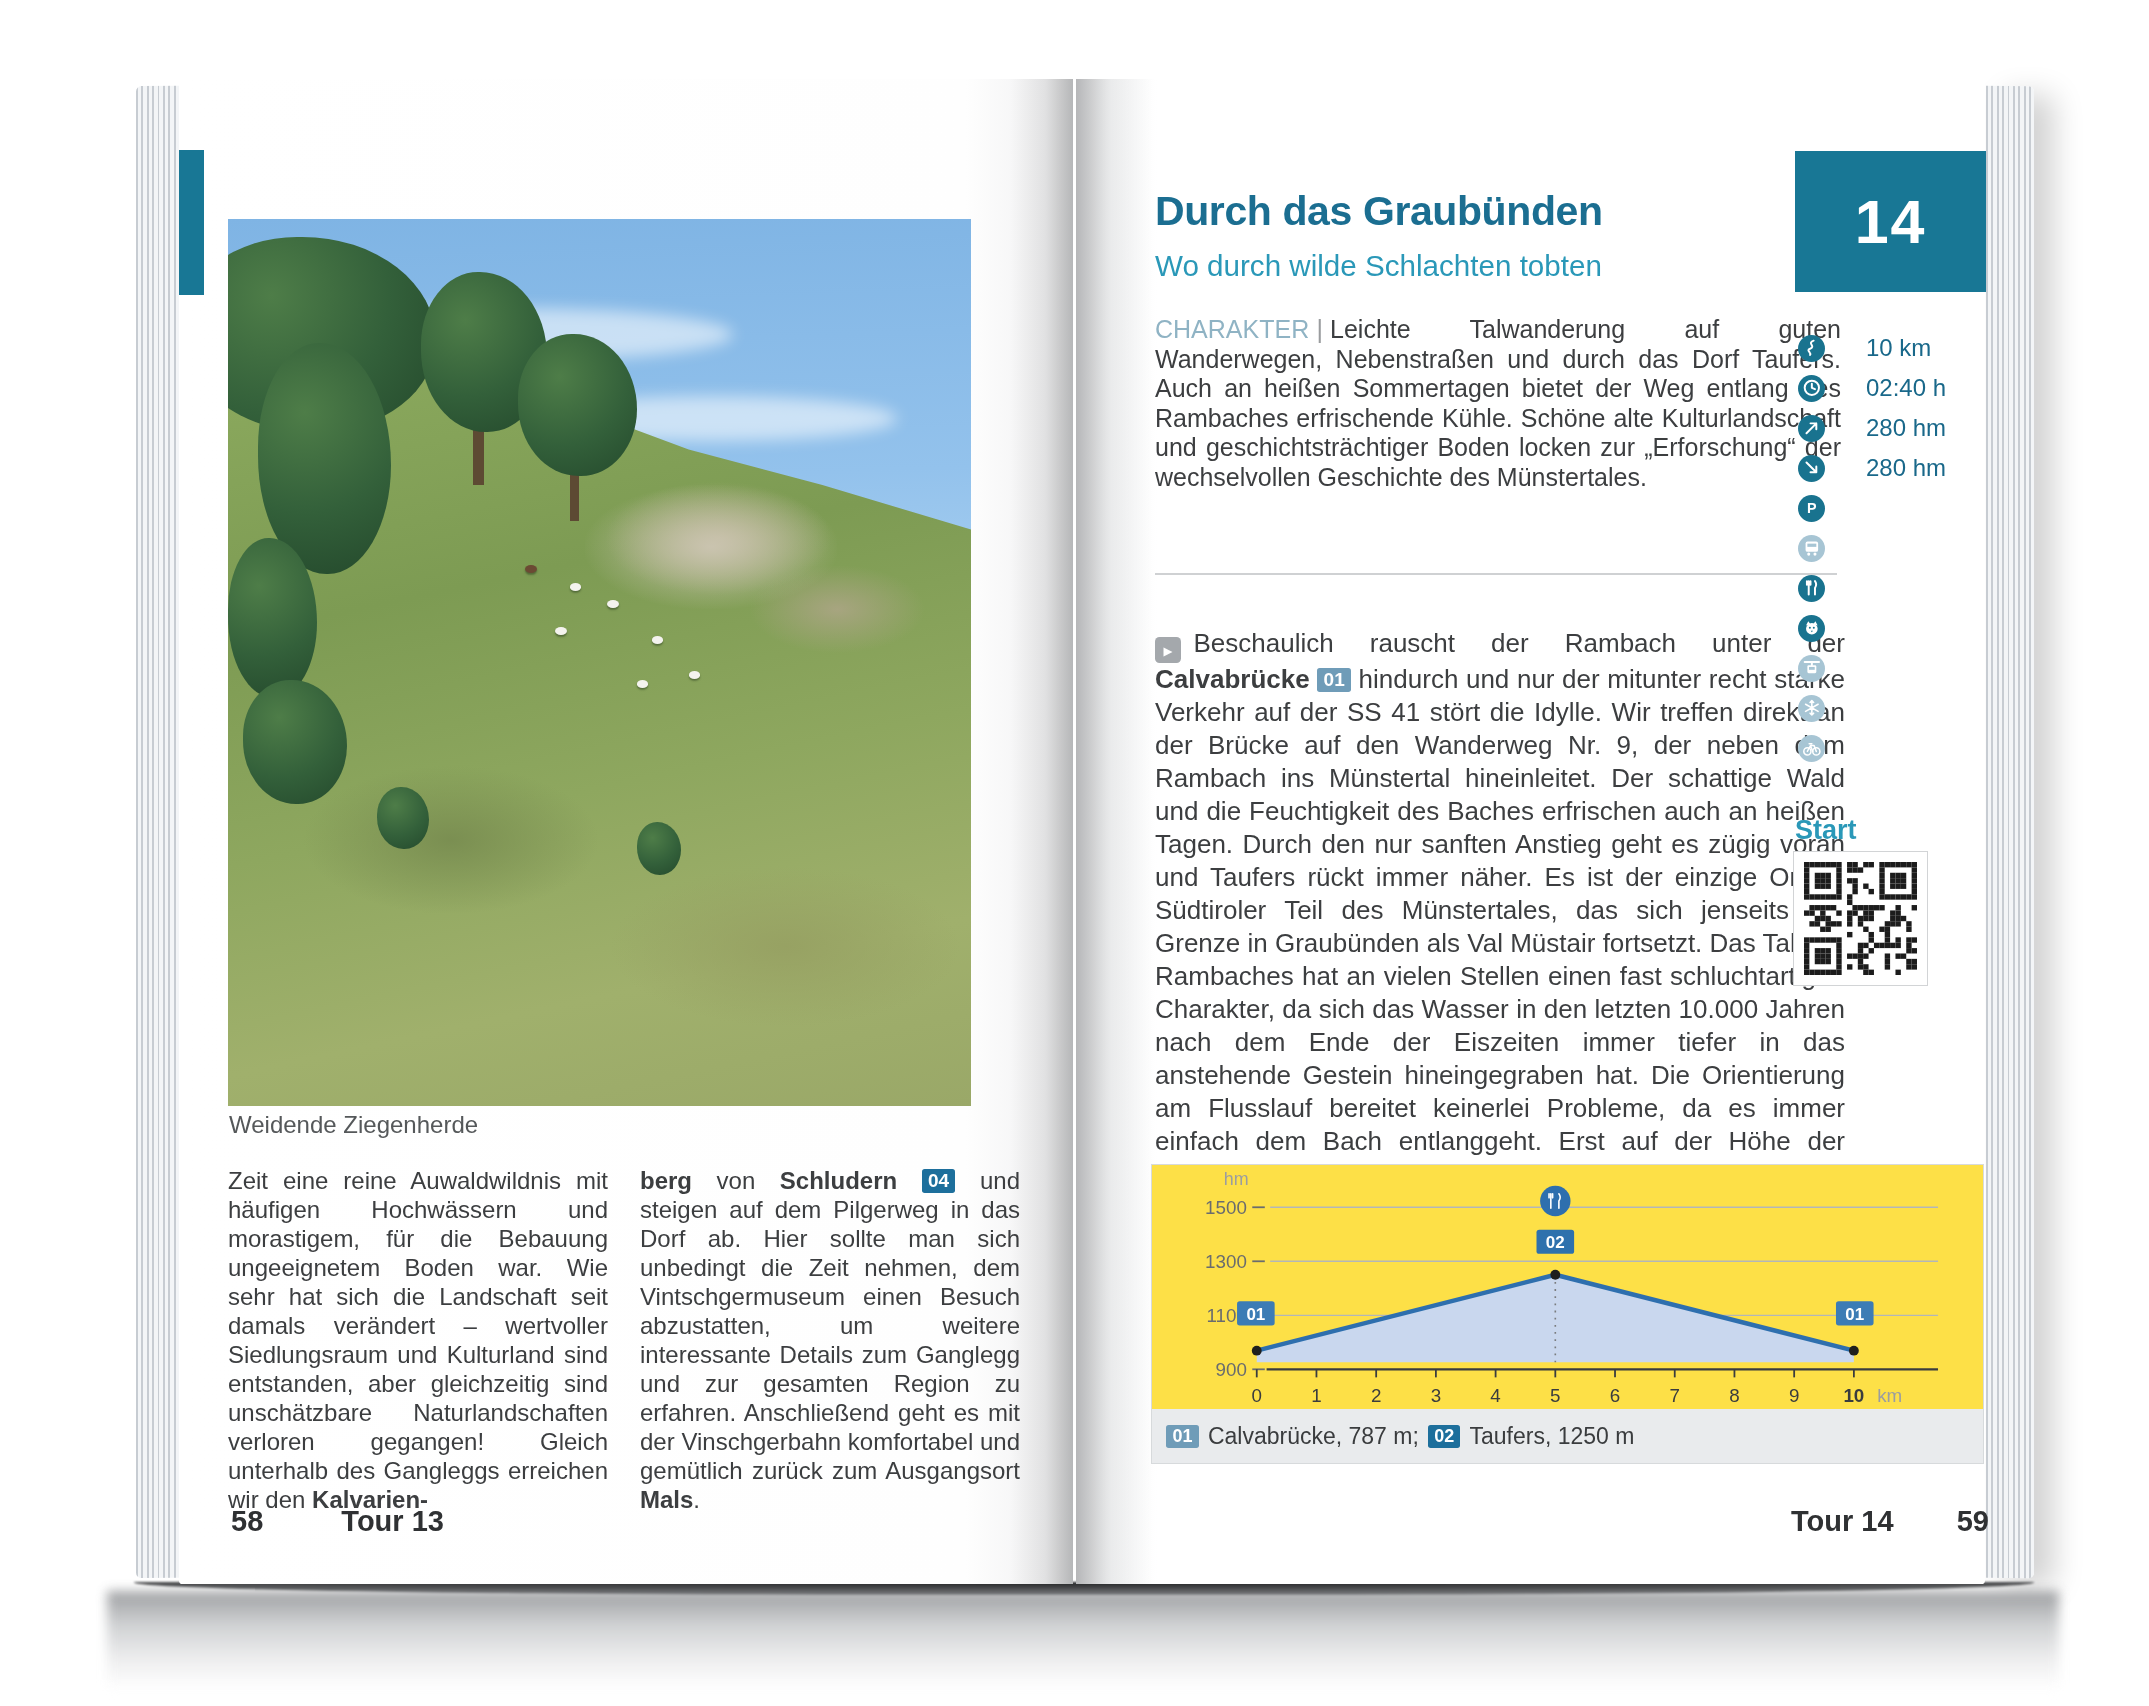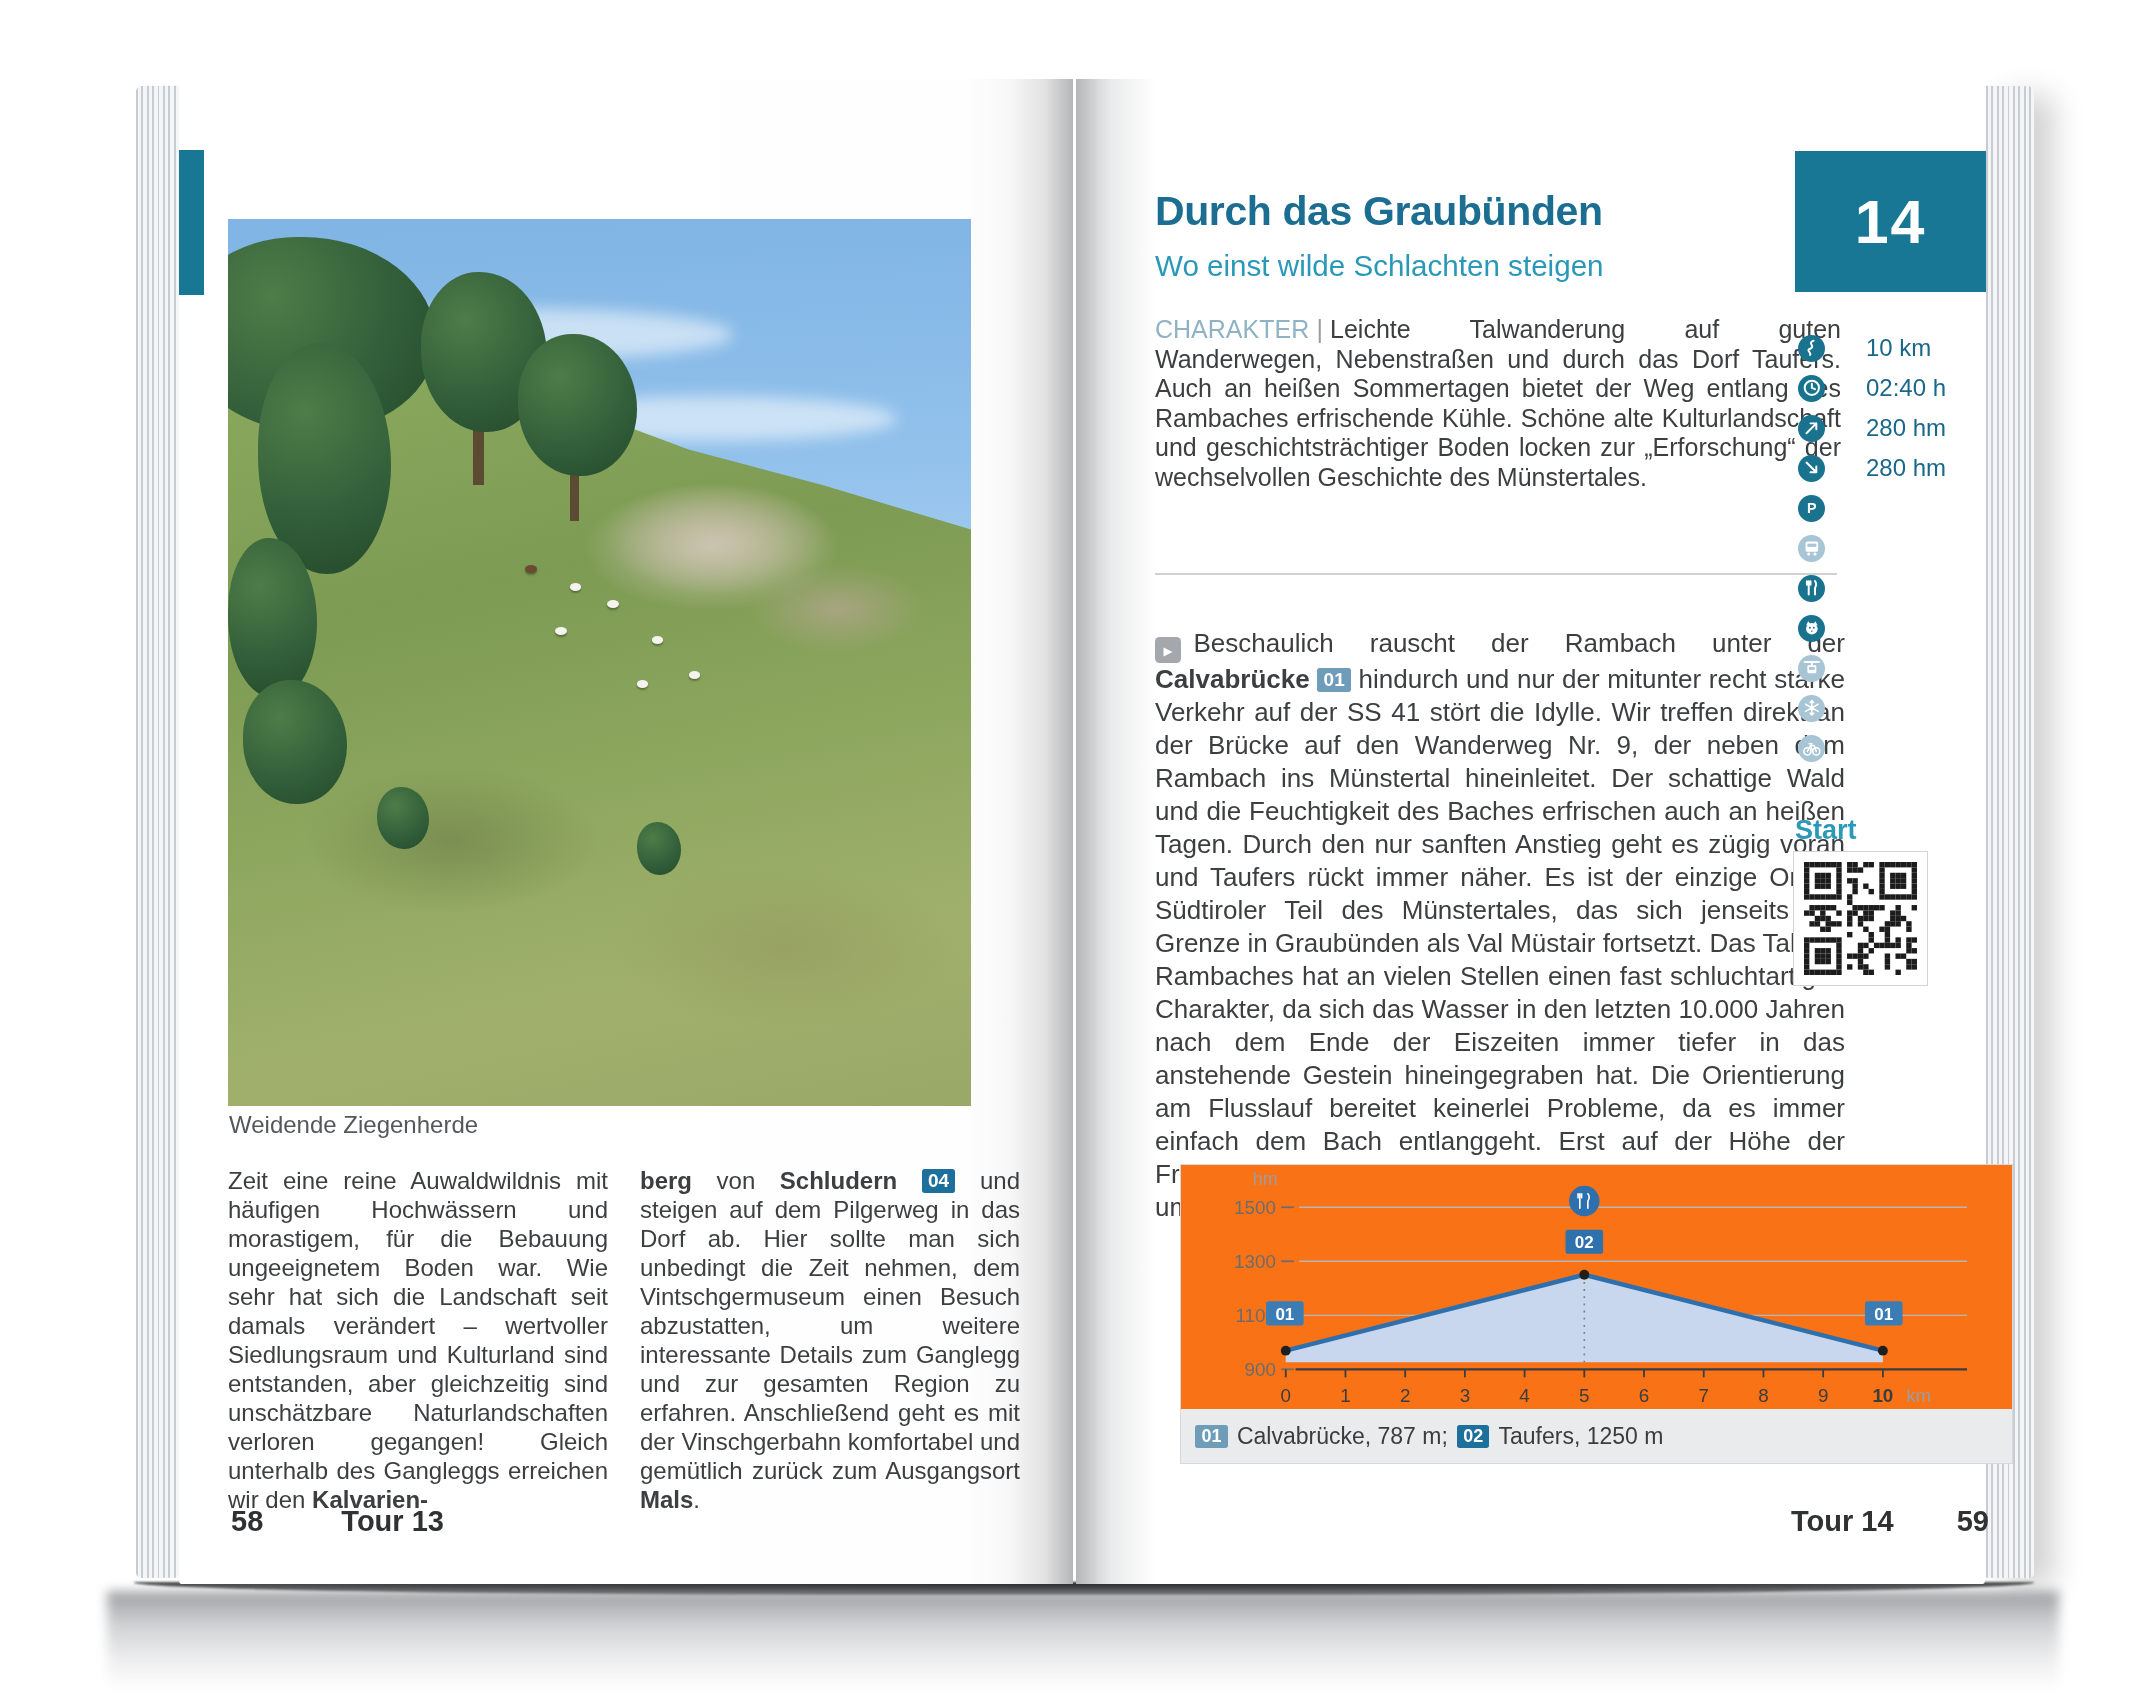--- a/index.html
+++ b/index.html
@@ -84,21 +84,21 @@
   .stat-row{display:flex;align-items:center;height:40px;gap:32px;}
   .stat-ico{width:27px;height:27px;border-radius:50%;display:flex;align-items:center;justify-content:center;flex:0 0 27px;}
   .stat-ico svg{display:block;}
   .stat-lab{margin-left:9px;font-size:24px;color:#19688a;}
 
   .start-heading{position:absolute;left:1795px;top:815px;font-size:27px;font-weight:bold;color:var(--subtitle,#2a98b8);}
   .qr-box{position:absolute;left:1793px;top:851px;width:133px;height:133px;background:#fff;
      border:1.8px solid #d2d4d6;display:flex;align-items:center;justify-content:center;}
 
   .chart-panel{position:absolute;left:1151px;top:1164px;width:833px;height:300px;
-     background:#f97316;border:1.8px solid #d7dadc;box-sizing:border-box;margin-left:29px;}
+     background:#fde047;border:1.8px solid #d7dadc;box-sizing:border-box;}
   .chart-caption{position:absolute;left:0;right:0;bottom:0;height:54px;background:#e9ebed;
      display:flex;align-items:center;padding-left:14.3px;font-size:23px;color:#3a3c3e;gap:9px;}
   .chart-caption .chip{font-size:18px;line-height:23px;vertical-align:0;}
   .footer.right-f{left:1791px;}
 </style>
 </head>
 <body>
 
 <div id="canvas">
 
@@ -145,21 +145,21 @@
   <div class="footer" style="left:231px;">
     <span class="num">58</span>
     <span class="tour" style="margin-left:70px;">Tour 13</span>
   </div>
 
   <div class="page right">
     <div class="gutter-shade on-right"></div>
   </div>
 
   <div class="title">Durch das Graubünden</div>
-  <div class="subtitle">Wo einst wilde Schlachten steigen</div>
+  <div class="subtitle">Wo durch wilde Schlachten tobten</div>
   <div class="tour-box">
     <span>14</span>
   </div>
 
   <div class="info">
     <div style="text-align:justify;"><span class="lbl">CHARAKTER</span><span class="sep">|</span><span>Leichte Talwanderung auf guten Wanderwegen, Nebenstraßen und durch das Dorf Taufers. Auch an heißen Sommertagen bietet der Weg entlang des Rambaches erfrischende Kühle. Schöne alte Kulturlandschaft und geschichtsträchtiger Boden locken zur „Erforschung“ der wechselvollen Geschichte des Münstertales.</span></div>
   </div>
 
   <div class="divider"></div>
 

